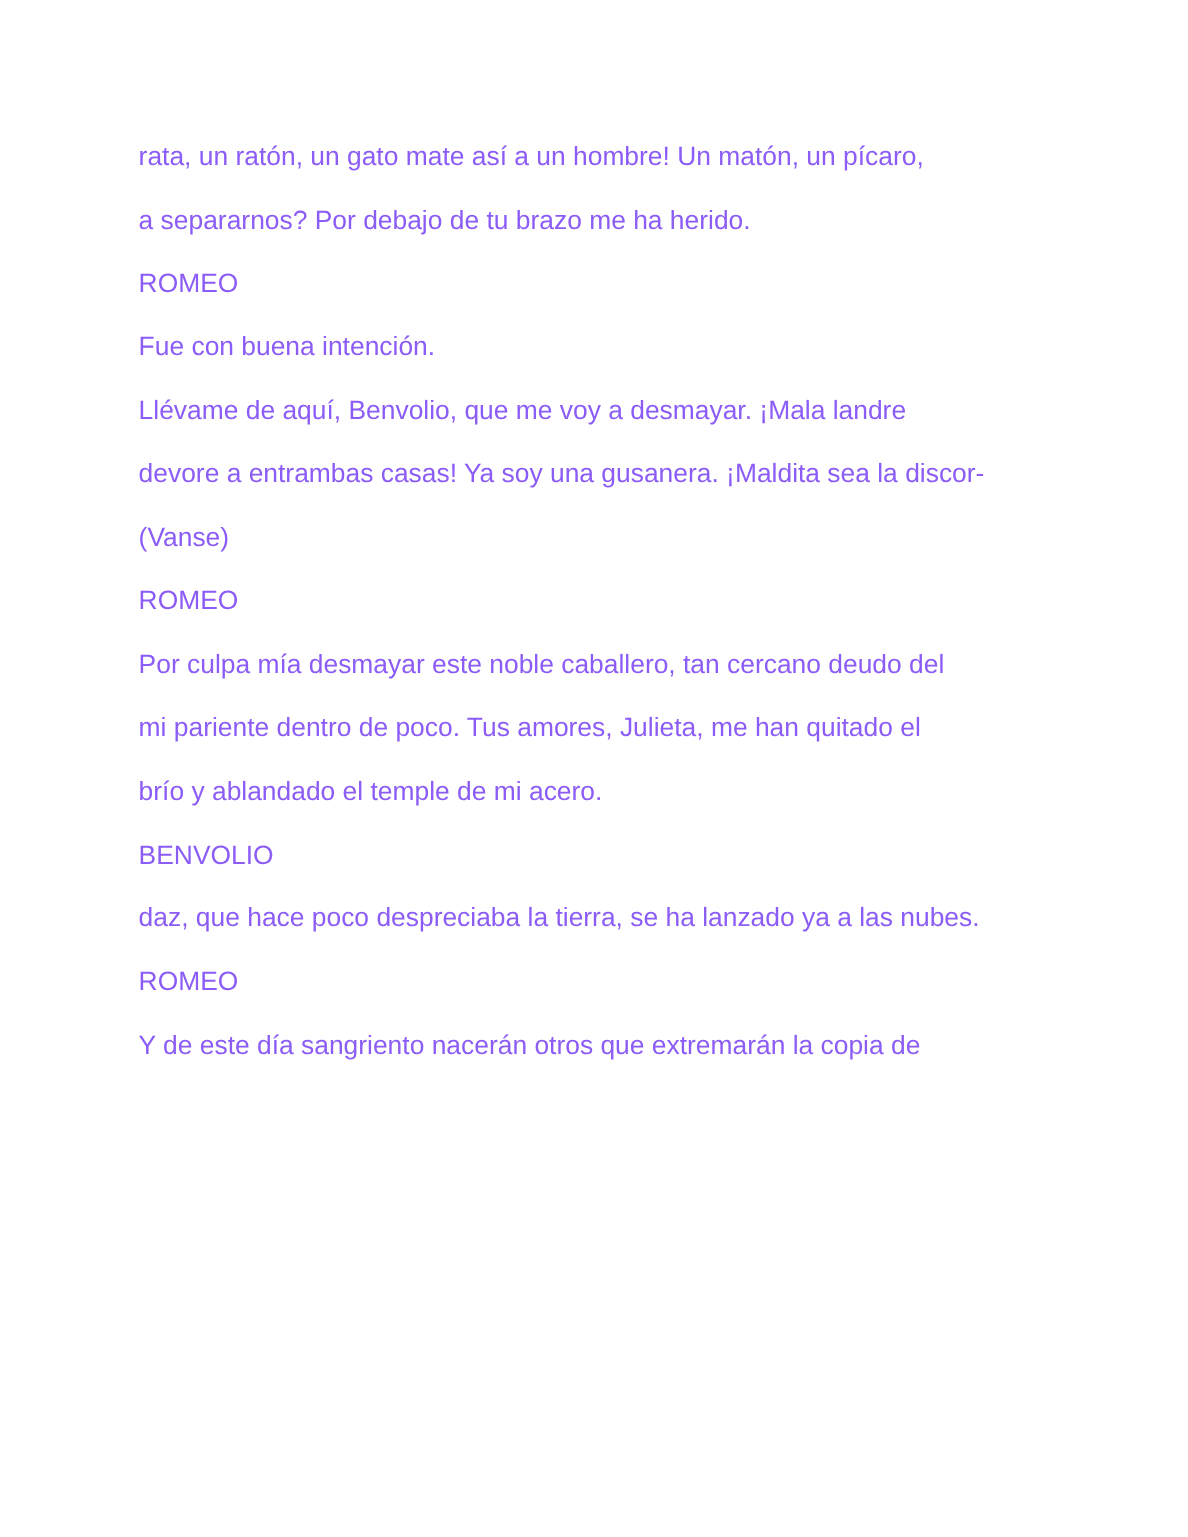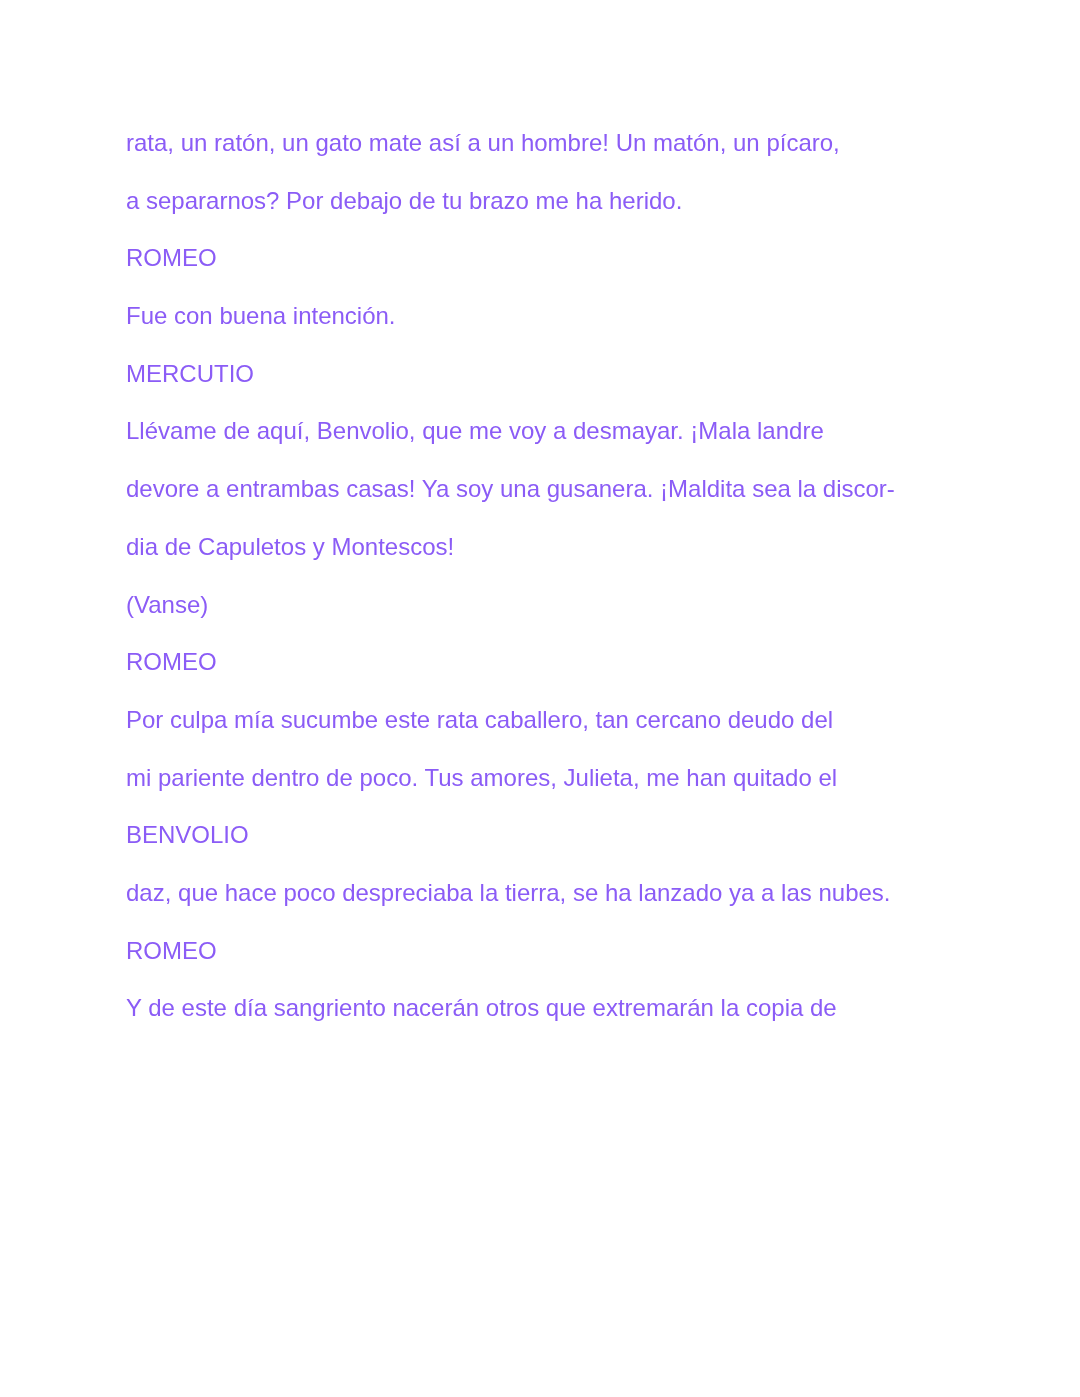--- a/index.html
+++ b/index.html
@@ -30,25 +30,24 @@
   }
 </style>
 </head>
 <body>
 
 <div class="page">
   <div class="doc-line">rata, un ratón, un gato mate así a un hombre! Un matón, un pícaro,</div>
   <div class="doc-line">a separarnos? Por debajo de tu brazo me ha herido.</div>
   <div class="doc-line">ROMEO</div>
   <div class="doc-line">Fue con buena intención.</div>
-  <div class="doc-line">MERCUTIO</div>
   <div class="doc-line">Llévame de aquí, Benvolio, que me voy a desmayar. ¡Mala landre</div>
   <div class="doc-line">devore a entrambas casas! Ya soy una gusanera. ¡Maldita sea la discor-</div>
-  <div class="doc-line">dia de Capuletos y Montescos!</div>
   <div class="doc-line">(Vanse)</div>
   <div class="doc-line">ROMEO</div>
-  <div class="doc-line">Por culpa mía sucumbe este rata caballero, tan cercano deudo del</div>
+  <div class="doc-line">Por culpa mía desmayar este noble caballero, tan cercano deudo del</div>
   <div class="doc-line">mi pariente dentro de poco. Tus amores, Julieta, me han quitado el</div>
+  <div class="doc-line">brío y ablandado el temple de mi acero.</div>
   <div class="doc-line">BENVOLIO</div>
   <div class="doc-line">daz, que hace poco despreciaba la tierra, se ha lanzado ya a las nubes.</div>
   <div class="doc-line">ROMEO</div>
   <div class="doc-line">Y de este día sangriento nacerán otros que extremarán la copia de</div>
 </div>
 
 </body></html>

